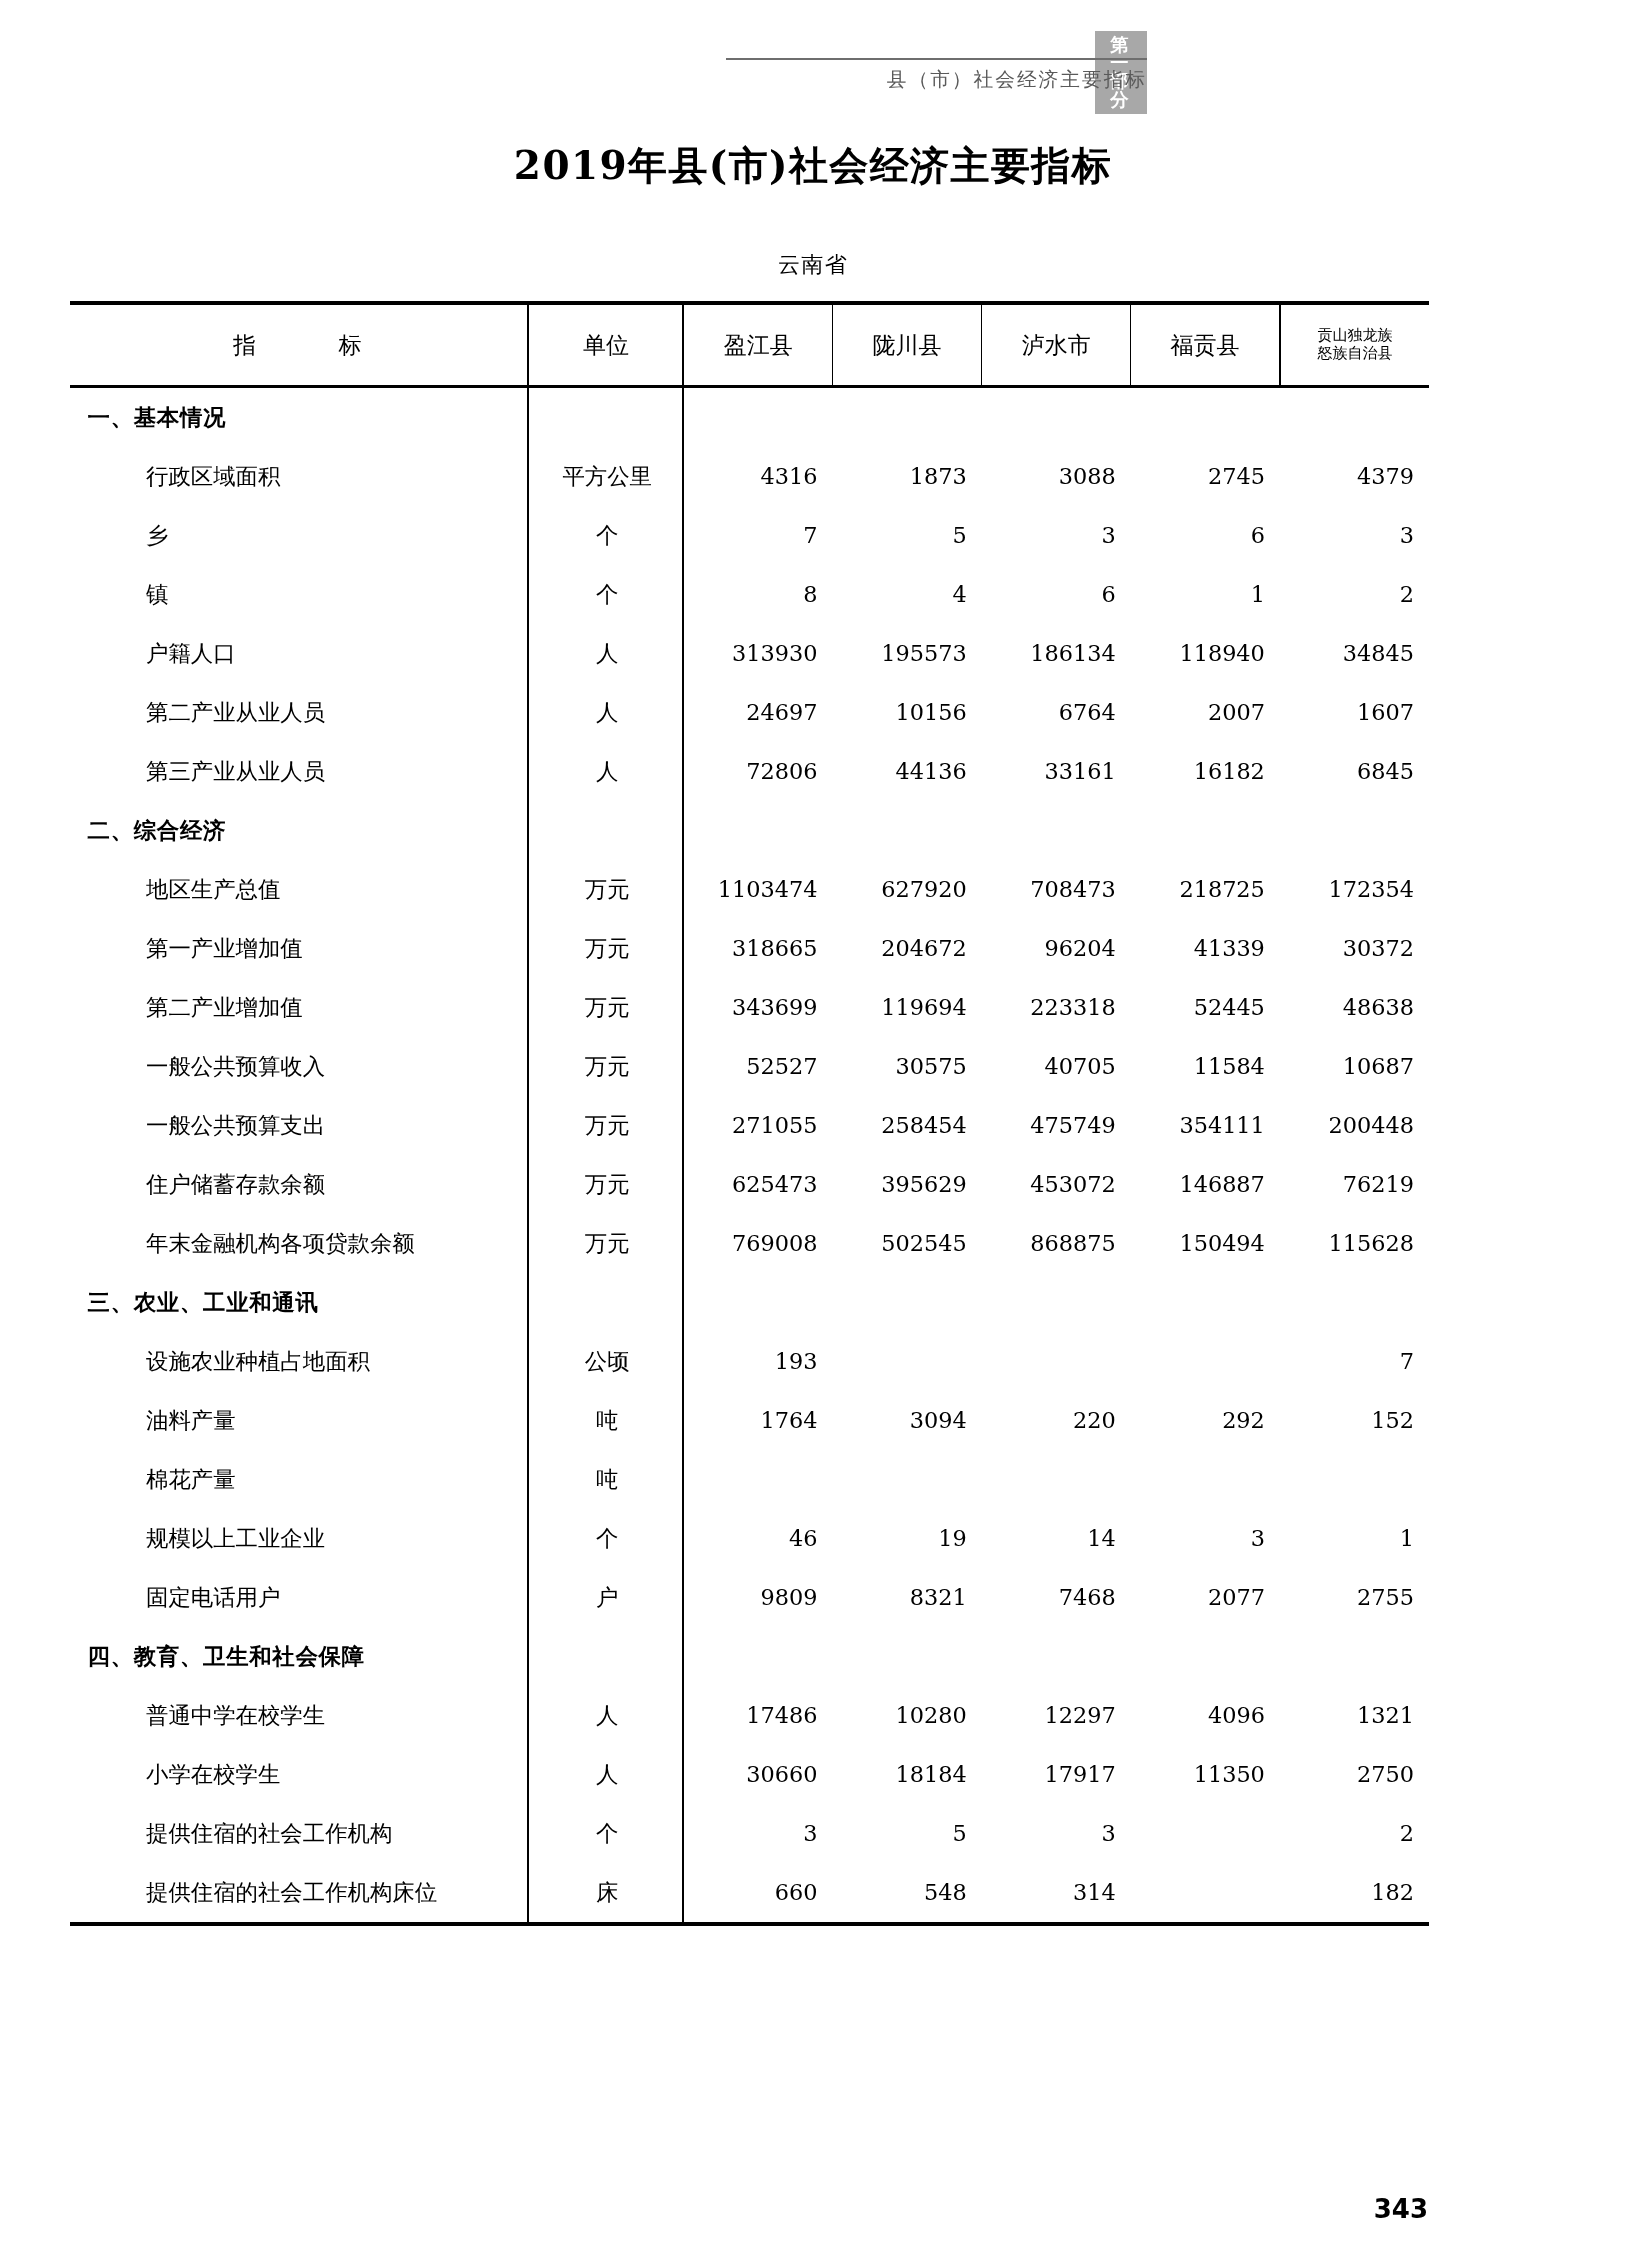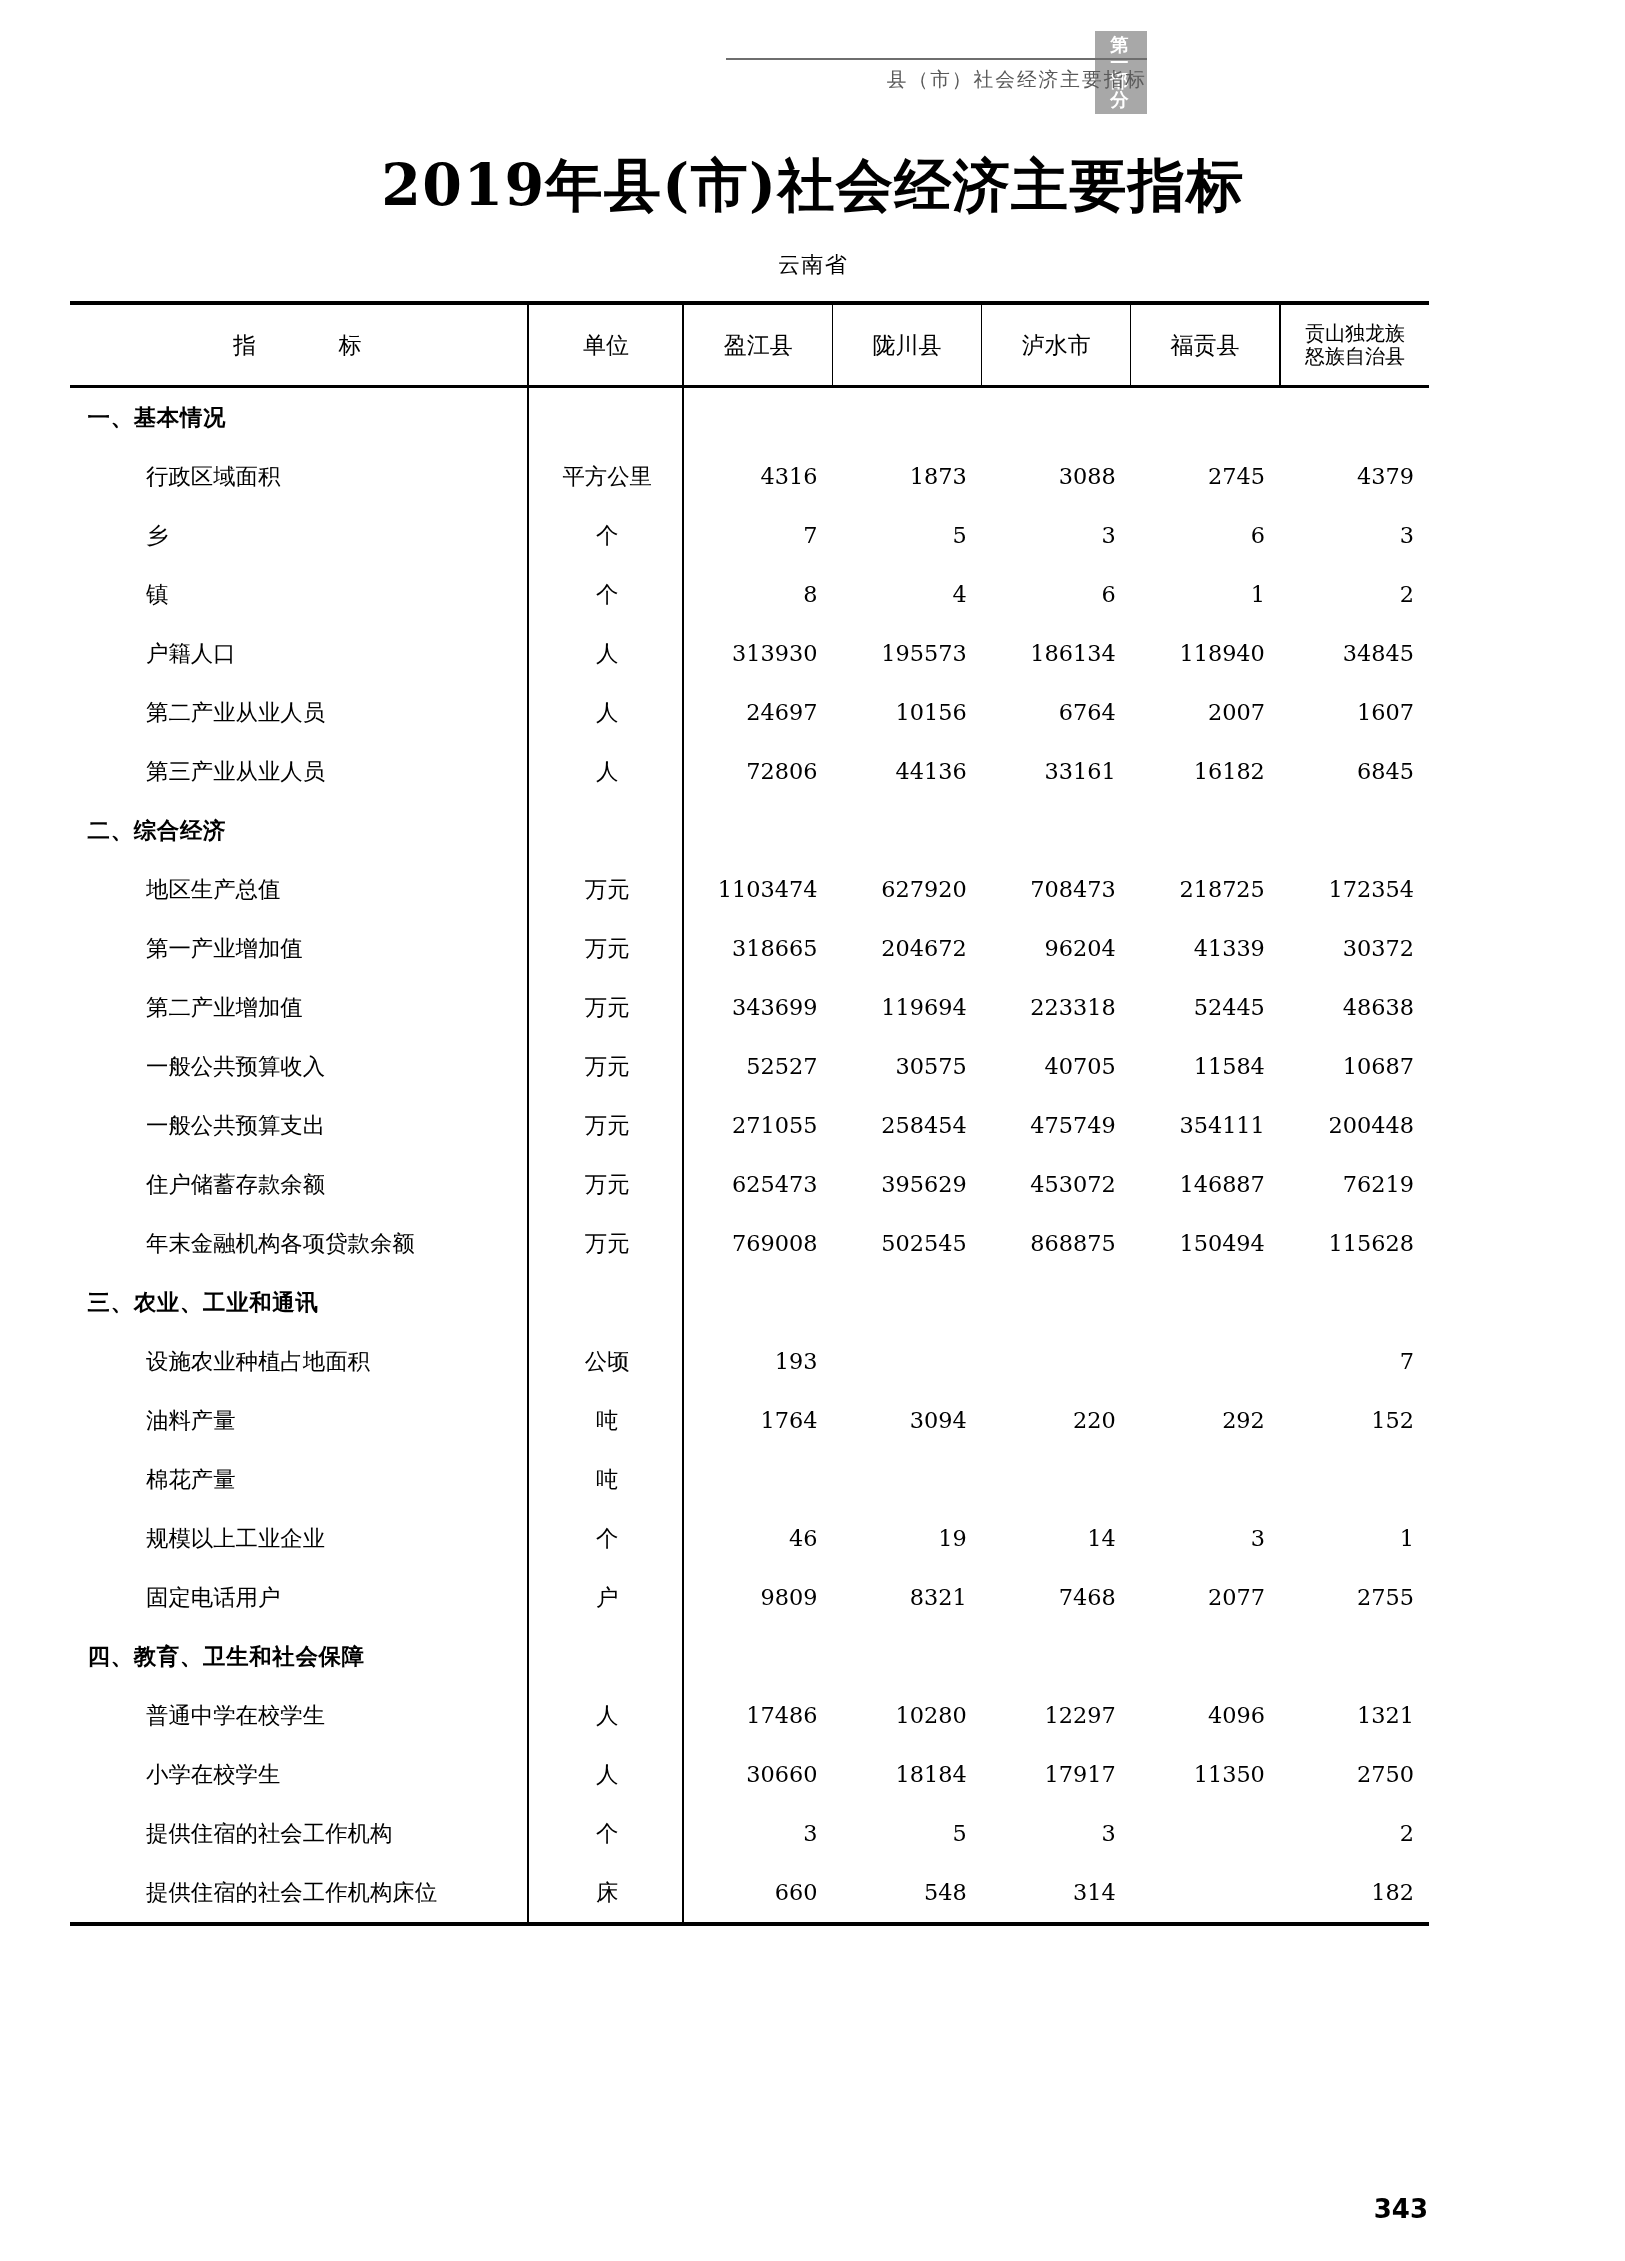--- a/index.html
+++ b/index.html
@@ -59,26 +59,26 @@
     font-family: "DejaVu Sans", "Liberation Sans", sans-serif;
     font-size: 19.7px;
     color: #5a5a5a;
     letter-spacing: 2px;
     white-space: nowrap;
   }
 
   
   .page-title {
     position: absolute;
-    top: 148px;
+    top: 139px;
     left: 0;
     width: 1626px;
     text-align: center;
     font-family: "DejaVu Serif", "Liberation Serif", serif;
-    font-size: 57px;
+    font-size: 39px;
     font-weight: bold;
     letter-spacing: 1.4px;
   }
   .subtitle {
     position: absolute;
     top: 250px;
     left: 0;
     width: 1626px;
     text-align: center;
     font-size: 22px;
@@ -123,21 +123,21 @@
     vertical-align: middle;
     height: 72px;
     padding: 4.1px 2.7px;
     border-bottom: 3.4px solid #000;
     line-height: 1.18;
   }
   th.h-ind  { letter-spacing: 12.2px; padding-left: 12.2px; }
   th.h-unit { border-left: 2.7px solid #000; }
   th.h-c0   { border-left: 2.7px solid #000; }
   th.h-c1, th.h-c2, th.h-c3 { border-left: 1.4px solid #000; }
-  th.h-c4   { border-left: 2px solid #000; font-size: 20px; letter-spacing: 0px; }
+  th.h-c4   { border-left: 2px solid #000; font-size: 15px; letter-spacing: 0px; }
 
   tbody td {
     font-size: 22.4px;
     height: 59px;
     padding: 0 5.4px;
     vertical-align: middle;
     line-height: 1;
   }
   td.ind {
     text-align: left;

